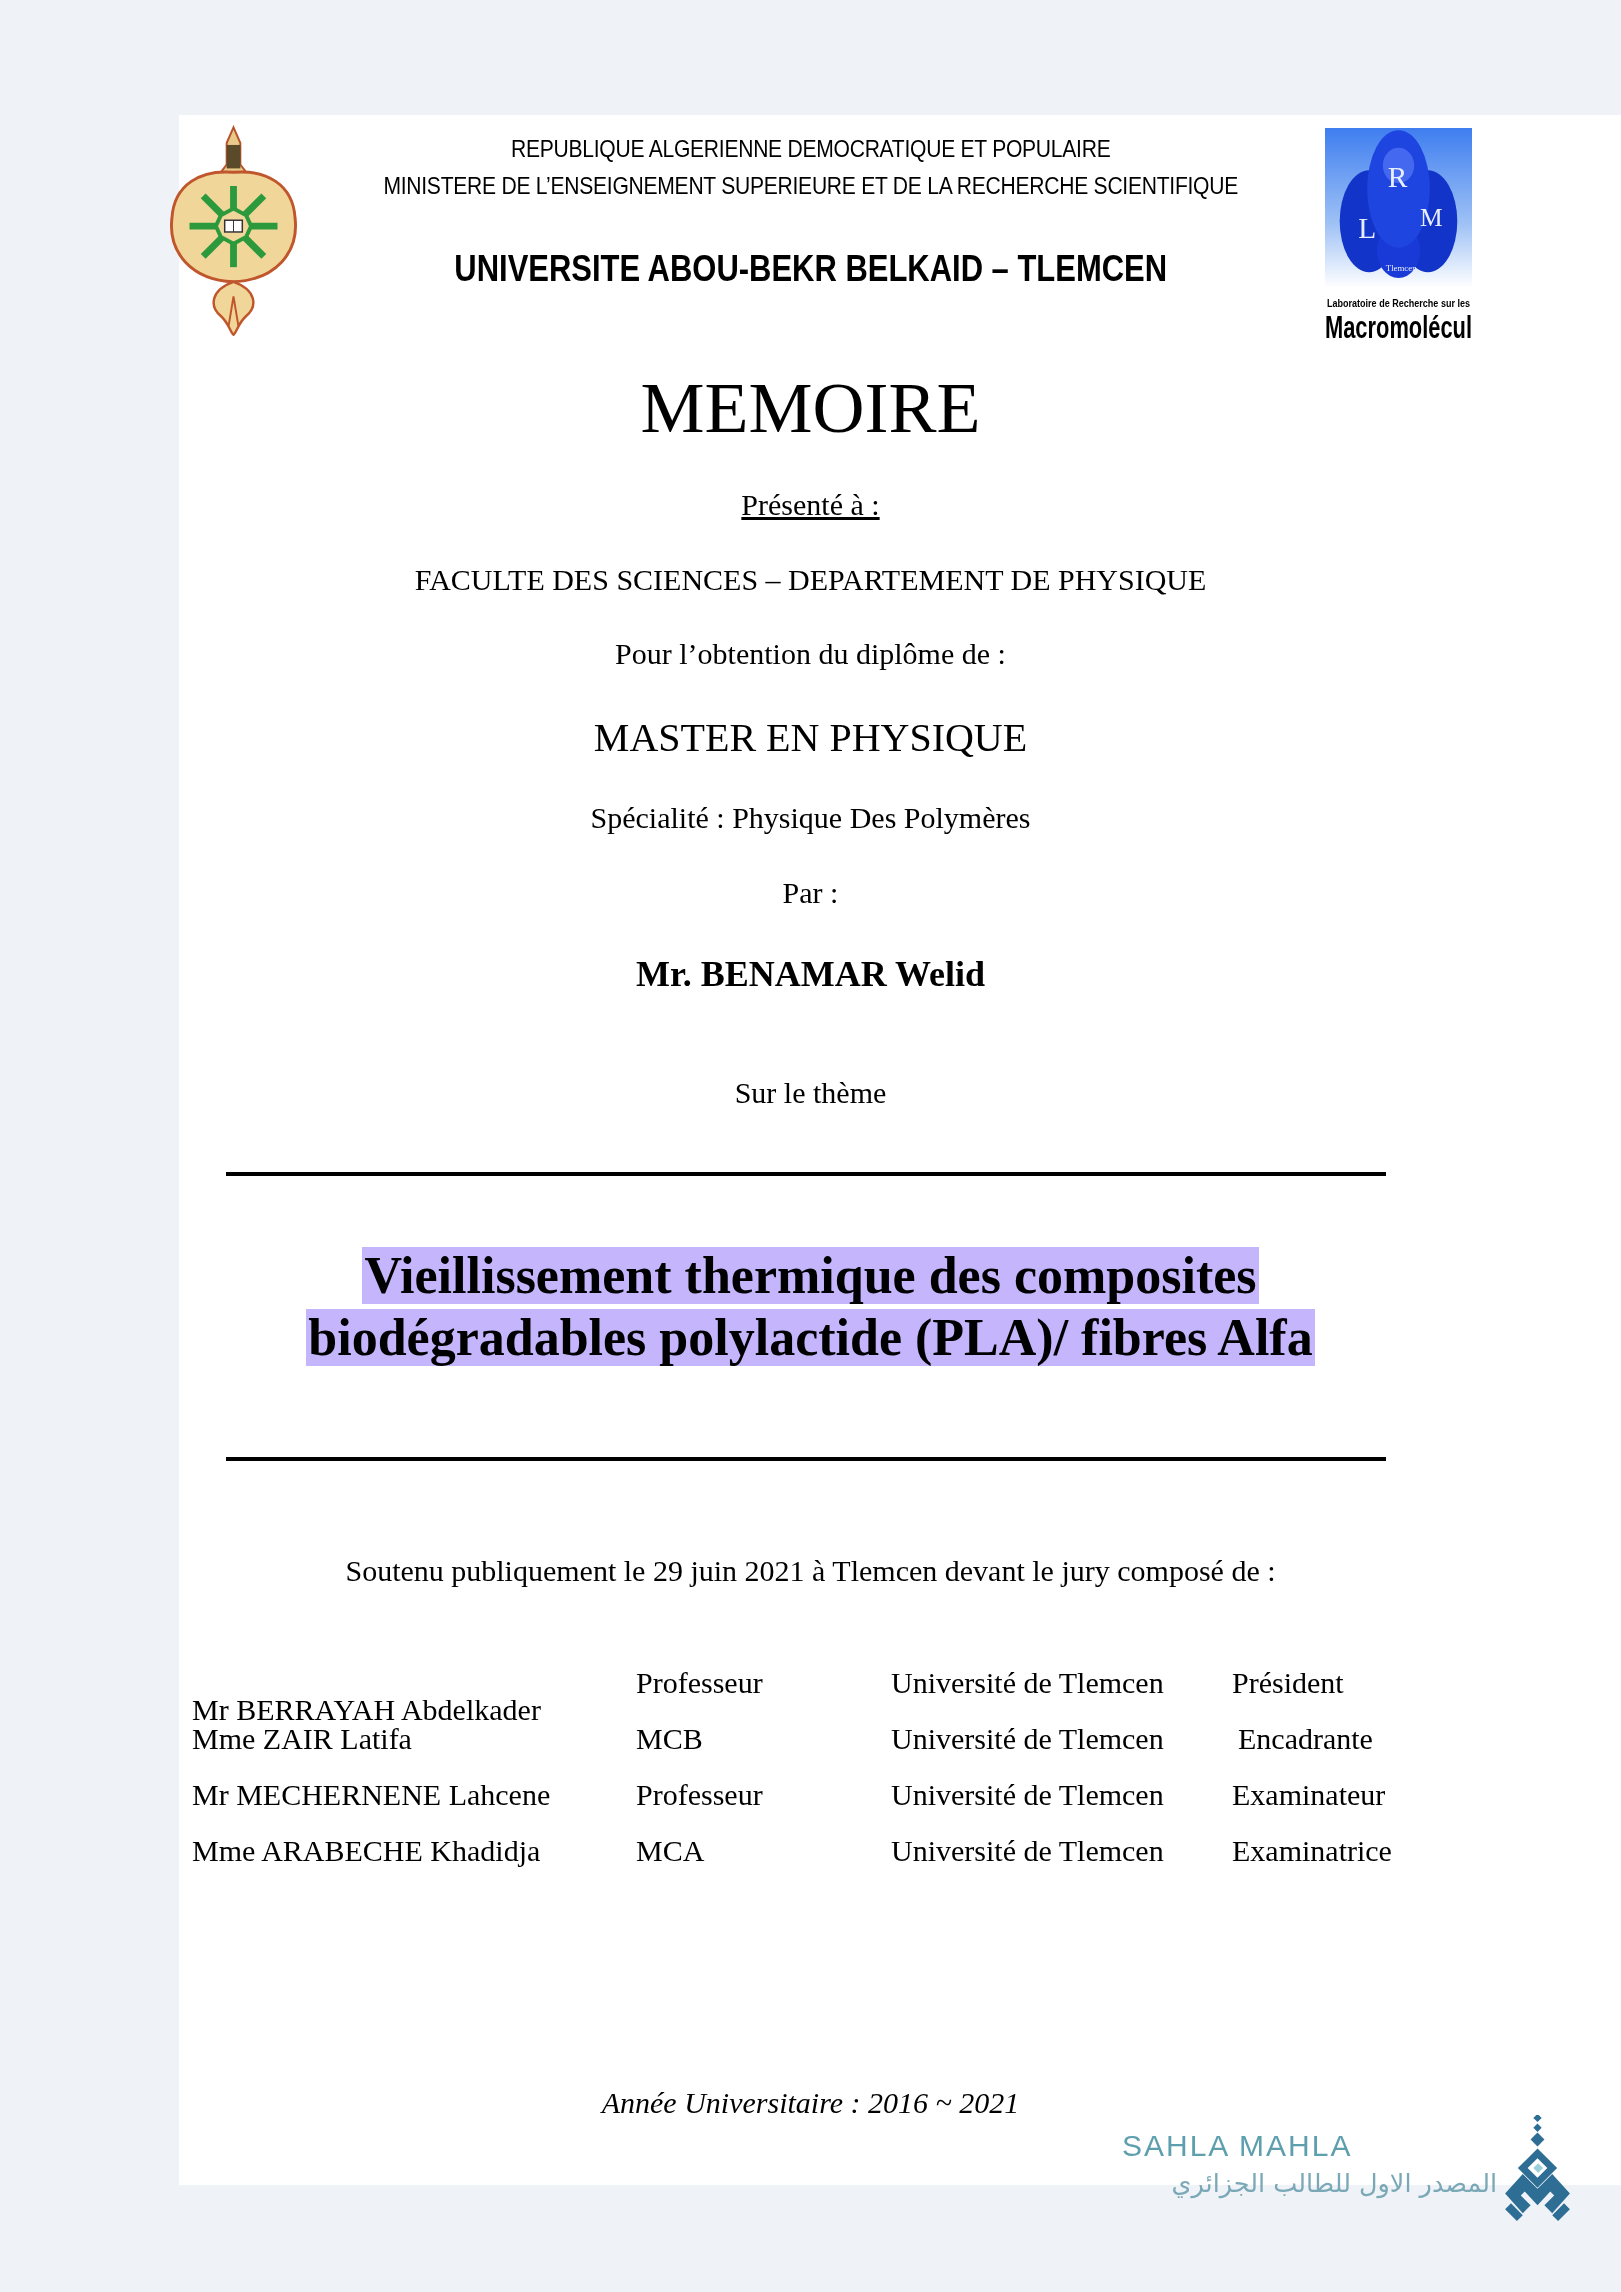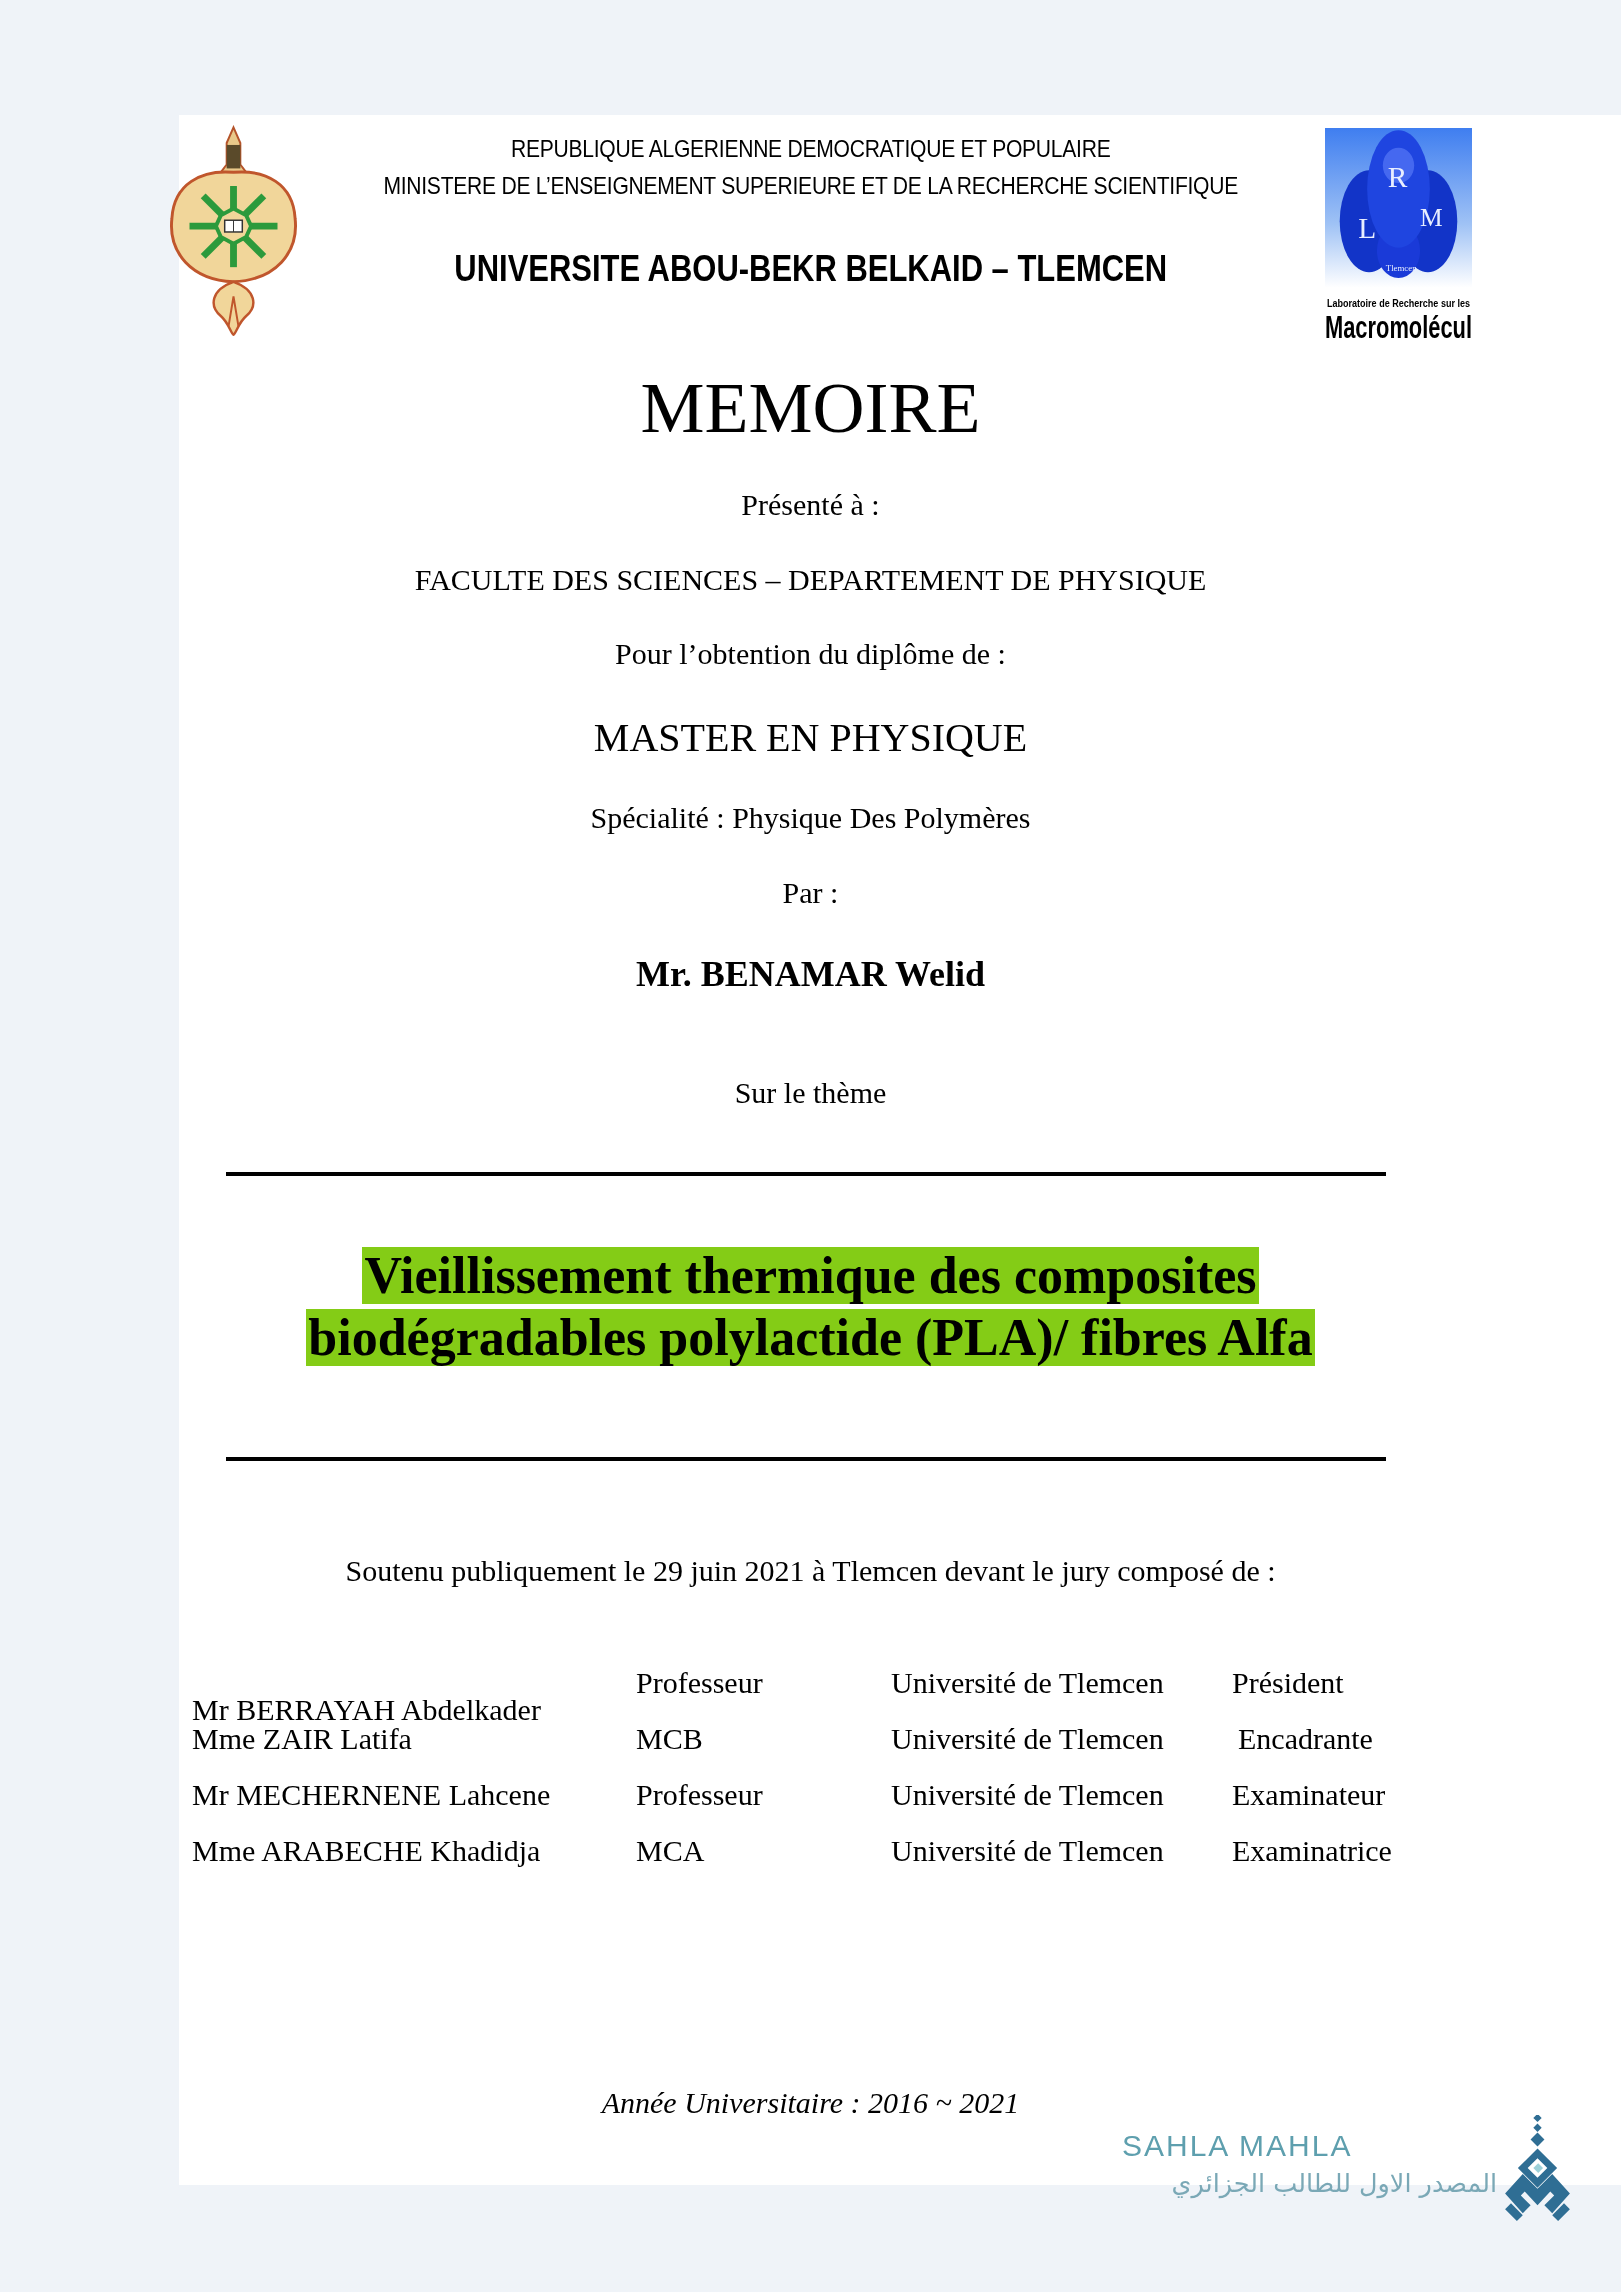--- a/index.html
+++ b/index.html
@@ -22,21 +22,21 @@
   .hdr-univ { font-size: 36px; font-weight: bold; transform: scaleX(0.86); transform-origin: 812px 0; }
   .memoire { font-size: 72px; }
   .t32 { font-size: 30px; }
   .master { font-size: 40px; }
   .name { font-size: 36px; font-weight: bold; }
   .rule { position: absolute; left: 226px; width: 1160px; height: 3.9px; background: #000; }
   .title-line {
     position: absolute; left: 0; width: 1621px; text-align: center;
     font-size: 52px; font-weight: bold; line-height: 62px; white-space: nowrap;
   }
-  .title-line span { background: #84cc16; padding: 0 2px; }
+  .title-line span { background: #c4b5fd; padding: 0 2px; }
   .jury-cell { position: absolute; font-size: 30px; white-space: nowrap; }
   .annee { font-size: 30px; font-style: italic; }
   .watermark-text {
     position: absolute; left: 1122px; top: 2129px;
     font-family: "Liberation Sans", "DejaVu Sans", sans-serif;
     font-size: 30px; color: #5e9fae; letter-spacing: 2px; white-space: nowrap;
   }
   .watermark-ar {
     position: absolute; left: 1125px; top: 2168px; width: 372px;
     font-family: "DejaVu Sans", sans-serif; font-size: 25.5px; color: #7aa8b6;
@@ -81,21 +81,21 @@
     <text x="2" y="182" font-family="Liberation Sans, sans-serif" font-size="11" font-weight="bold" fill="#000" textLength="146" lengthAdjust="spacingAndGlyphs">Laboratoire de Recherche sur les</text>
     <text x="0" y="214" font-family="Liberation Sans, sans-serif" font-size="32" font-weight="bold" fill="#000" textLength="150" lengthAdjust="spacingAndGlyphs">Macromolécul</text>
   </svg>
 </div>
 
 <div class="center sans hdr-small" style="top:135px;">REPUBLIQUE ALGERIENNE DEMOCRATIQUE ET POPULAIRE</div>
 <div class="center sans hdr-small" style="top:172px;">MINISTERE DE L’ENSEIGNEMENT SUPERIEURE ET DE LA RECHERCHE SCIENTIFIQUE</div>
 <div class="center sans hdr-univ" style="top:248px;">UNIVERSITE ABOU-BEKR BELKAID – TLEMCEN</div>
 
 <div class="center memoire" style="top:367px;">MEMOIRE</div>
-<div class="center t32" style="top:488px;">Présenté à :</div>
+<div class="center t32" style="top:488px;text-decoration:underline;">Présenté à :</div>
 <div class="center t32" style="top:563px;">FACULTE DES SCIENCES – DEPARTEMENT DE PHYSIQUE</div>
 <div class="center t32" style="top:637px;">Pour l’obtention du diplôme de :</div>
 <div class="center master" style="top:714px;">MASTER EN PHYSIQUE</div>
 <div class="center t32" style="top:801px;">Spécialité : Physique Des Polymères</div>
 <div class="center t32" style="top:876px;">Par :</div>
 <div class="center name" style="top:953px;">Mr. BENAMAR Welid</div>
 <div class="center t32" style="top:1076px;">Sur le thème</div>
 
 <div class="rule" style="top:1172px;"></div>
 

